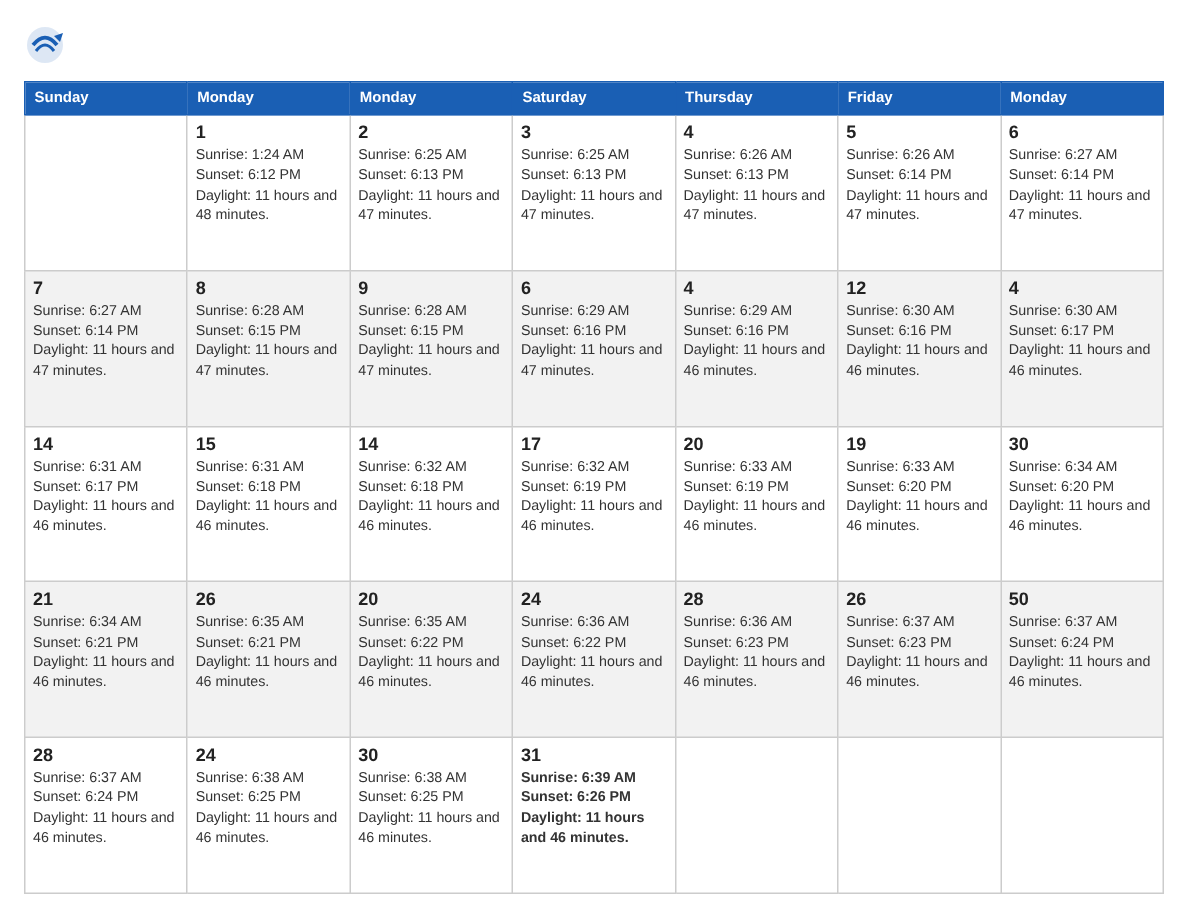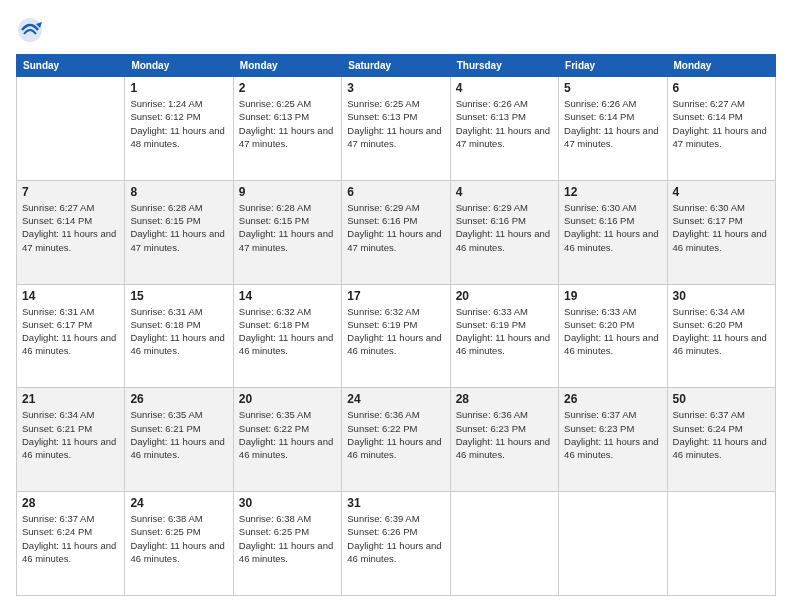--- a/index.html
+++ b/index.html
@@ -320,21 +320,21 @@
 Daylight: 11 hours and 46 minutes.</div>
           </td>
           <td>
             <span class="day-num">30</span>
             <div class="cell-text" style="white-space: pre-line;">Sunrise: 6:38 AM
 Sunset: 6:25 PM
 Daylight: 11 hours and 46 minutes.</div>
           </td>
           <td>
             <span class="day-num">31</span>
-            <div class="cell-text" style="white-space: pre-line;">Sunrise: 6:39 AM
+            <div class="cell-text" style="white-space: pre-line; font-weight: bold;">Sunrise: 6:39 AM
 Sunset: 6:26 PM
 Daylight: 11 hours and 46 minutes.</div>
           </td>
           <td class="empty-cell"></td>
           <td class="empty-cell"></td>
           <td class="empty-cell"></td>
         </tr>
       </tbody>
   </table>
 </div>

